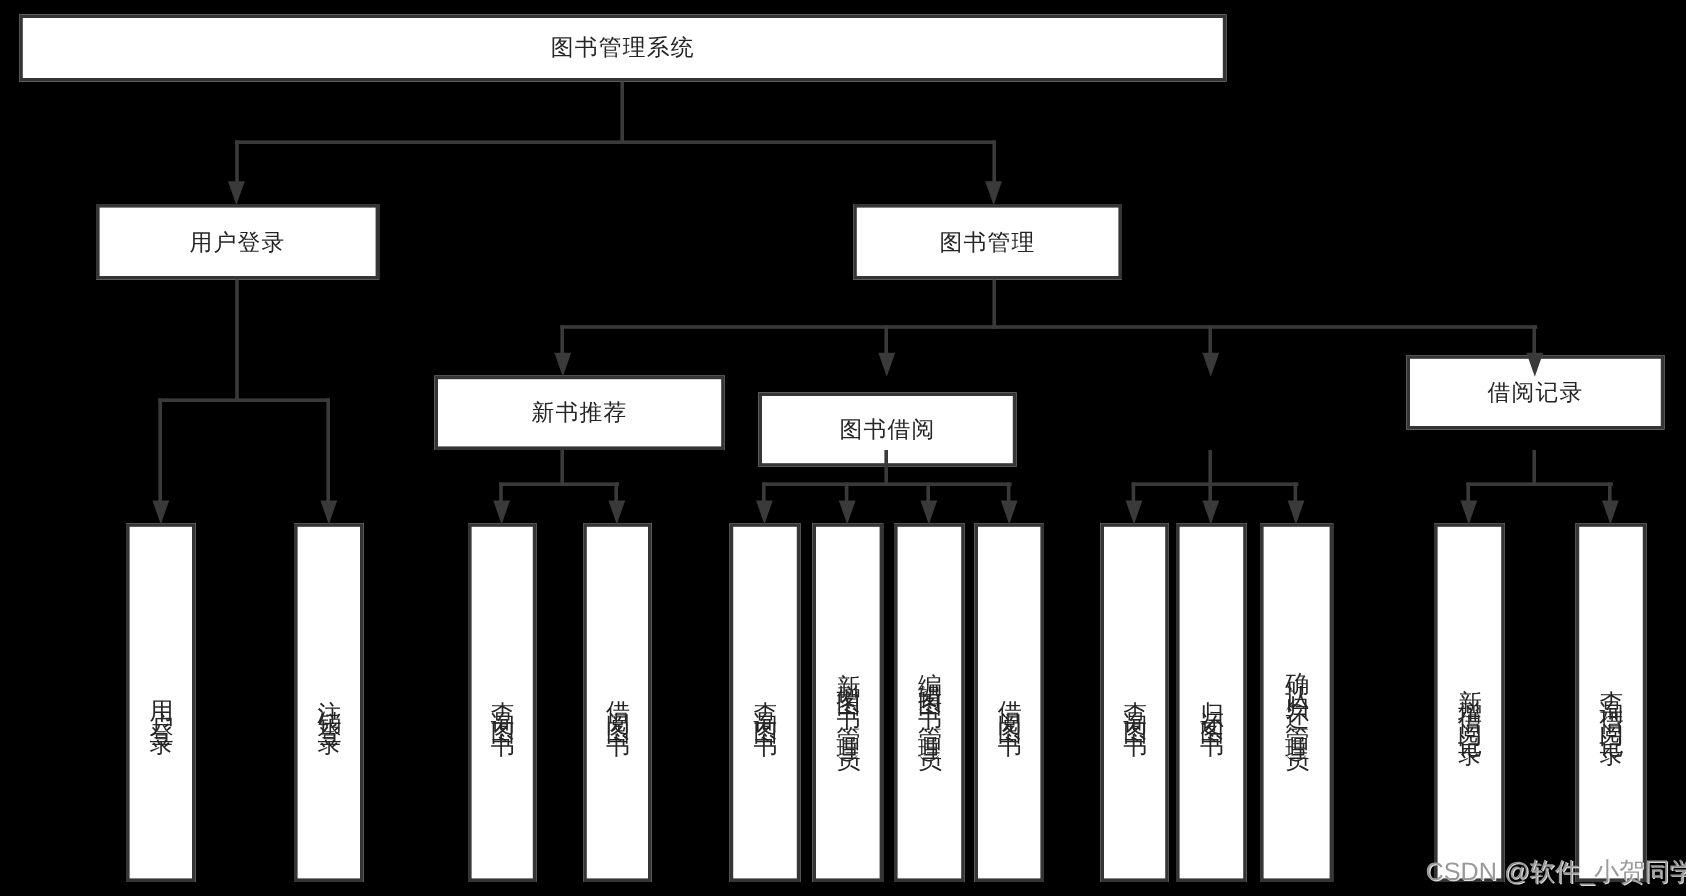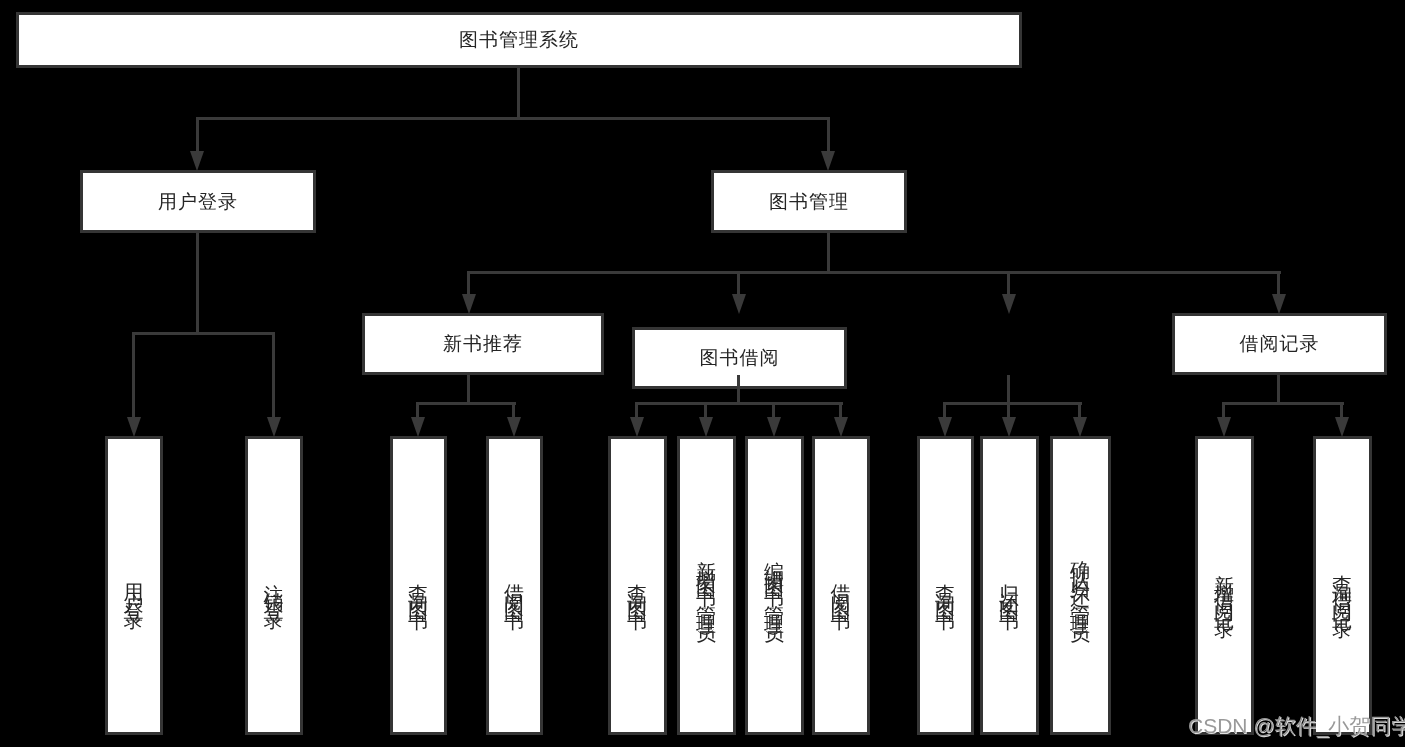--- a/index.html
+++ b/index.html
@@ -33,25 +33,25 @@
     writing-mode: vertical-rl;
     text-orientation: mixed;
     font-size: 20px;
     letter-spacing: 9px;
     line-height: 1;
     white-space: nowrap;
   }
   
   #root        { left: 16px;   top: 12px;  width: 1006px; height: 56px; }
   #n-user-login{ left: 80px;   top: 170px; width: 236px;  height: 63px; }
-  #n-book-mgmt { left: 711px;  top: 170px; width: 196px;  height: 63px; }
+  #n-book-mgmt { left: 711px;  top: 170px; width: 224px;  height: 63px; }
   #n-new-rec   { left: 362px;  top: 313px; width: 242px;  height: 62px; font-family: Liberation Serif, serif; }
   #n-book-bor  { left: 632px;  top: 313px; width: 215px;  height: 62px; margin-top: 14px; }
   #n-cur-bor   { left: 902px;  top: 313px; width: 215px;  height: 62px; }
-  #n-bor-rec   { left: 1172px; top: 313px; width: 215px;  height: 62px; }
+  #n-bor-rec   { left: 1172px; top: 296px; width: 215px;  height: 62px; }
   #l-user-login{ left: 105px;  width: 58px; }
   #l-logout    { left: 245px;  width: 58px; }
   #l-rec-query { left: 390px;  width: 57px; }
   #l-rec-borrow{ left: 486px;  width: 57px; }
   #l-bb-query  { left: 608px;  width: 59px; }
   #l-bb-add    { left: 677px;  width: 59px; }
   #l-bb-edit   { left: 745px;  width: 59px; }
   #l-bb-borrow { left: 812px;  width: 58px; }
   #l-cb-query  { left: 917px;  width: 57px; }
   #l-cb-return { left: 980px;  width: 59px; }

